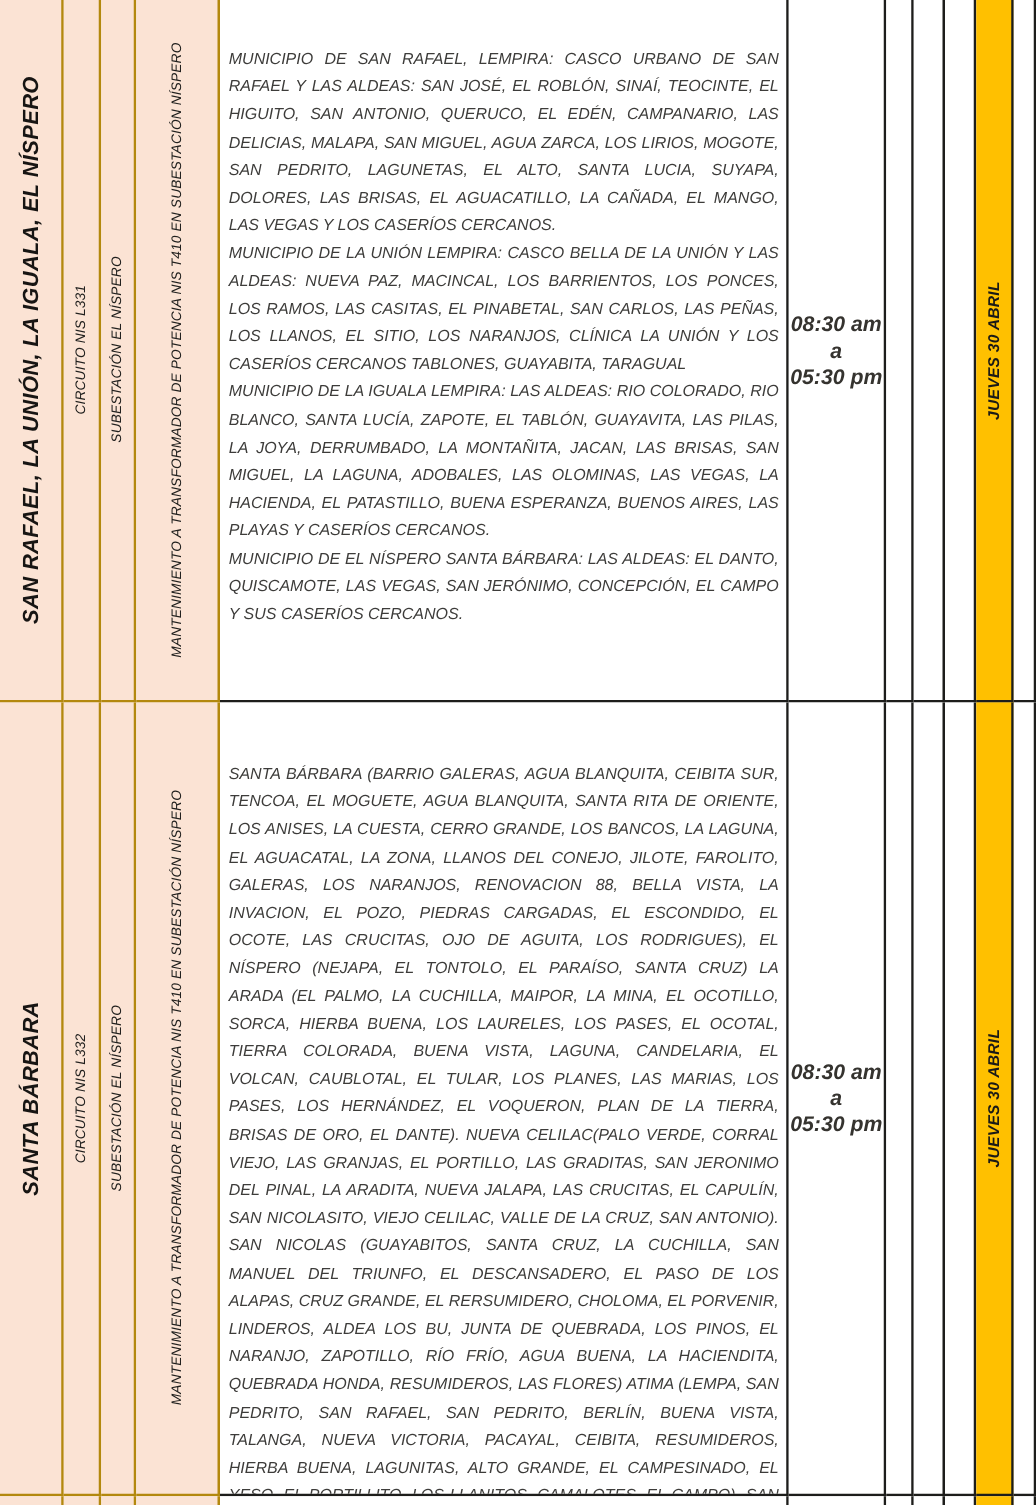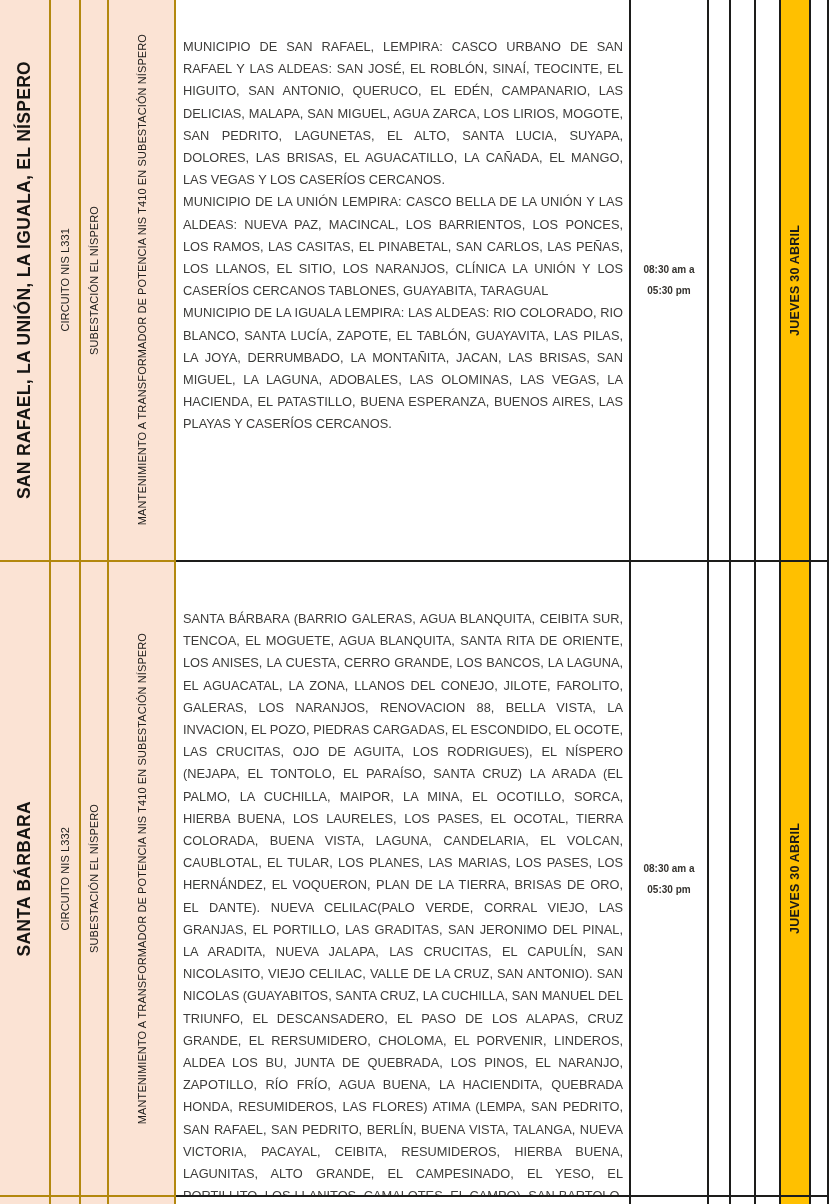--- a/index.html
+++ b/index.html
@@ -20,20 +20,21 @@
   .row-2 { height: 635px; }
   .row-stub { height: 7px; }
   .cell {
     height: 100%;
     overflow: hidden;
     background: #ffffff;
     border-right: 2px solid #1d1d1b;
     display: flex;
     align-items: center;
     justify-content: center;
+    font-style: italic;
   }
   
   .c-region     { width: 51px; }
   .c-circuit    { width: 30px; }
   .c-substation { width: 28px; }
   .c-work       { width: 67px; }
   .c-desc       { width: 455px; }
   .c-time       { width: 78px; }
   .c-n1         { width: 22px; }
   .c-n2         { width: 25px; }
@@ -71,21 +72,21 @@
     font-size: 12.8px;
     line-height: 22.2px;
     text-align: justify;
     padding: 36px 6px 6px 7px;
   }
   .row-2 .desc-cell { padding-top: 46px; }
   .desc-cell p { margin: 0; text-align: justify; }
   .time-cell {
     flex-direction: column;
     font-weight: bold;
-    font-size: 10px;
+    font-size: 17px;
     line-height: 21px;
     color: #35332f;
     text-align: center;
   }
   .date-cell {
     background: #ffc000;
   }
   .date-label {
     font-weight: bold;
     font-size: 12.5px;
@@ -108,20 +109,21 @@
     <div class="cell peach with-bottom c-substation">
       <span class="vtext small-label">SUBESTACIÓN EL NÍSPERO</span>
     </div>
     <div class="cell peach with-bottom c-work">
       <span class="vtext small-label">MANTENIMIENTO A TRANSFORMADOR DE POTENCIA NIS T410 EN SUBESTACIÓN NÍSPERO</span>
     </div>
     <div class="cell with-bottom c-desc desc-cell">
       <p>MUNICIPIO DE SAN RAFAEL, LEMPIRA: CASCO URBANO DE SAN RAFAEL Y LAS ALDEAS: SAN JOSÉ, EL ROBLÓN, SINAÍ, TEOCINTE, EL HIGUITO, SAN ANTONIO, QUERUCO, EL EDÉN, CAMPANARIO, LAS DELICIAS, MALAPA, SAN MIGUEL, AGUA ZARCA, LOS LIRIOS, MOGOTE, SAN PEDRITO, LAGUNETAS, EL ALTO, SANTA LUCIA, SUYAPA, DOLORES, LAS BRISAS, EL AGUACATILLO, LA CAÑADA, EL MANGO, LAS VEGAS Y LOS CASERÍOS CERCANOS.</p>
       <p>MUNICIPIO DE LA UNIÓN LEMPIRA: CASCO BELLA DE LA UNIÓN Y LAS ALDEAS: NUEVA PAZ, MACINCAL, LOS BARRIENTOS, LOS PONCES, LOS RAMOS, LAS CASITAS, EL PINABETAL, SAN CARLOS, LAS PEÑAS, LOS LLANOS, EL SITIO, LOS NARANJOS, CLÍNICA LA UNIÓN Y LOS CASERÍOS CERCANOS TABLONES, GUAYABITA, TARAGUAL</p>
       <p>MUNICIPIO DE LA IGUALA LEMPIRA: LAS ALDEAS: RIO COLORADO, RIO BLANCO, SANTA LUCÍA, ZAPOTE, EL TABLÓN, GUAYAVITA, LAS PILAS, LA JOYA, DERRUMBADO, LA MONTAÑITA, JACAN, LAS BRISAS, SAN MIGUEL, LA LAGUNA, ADOBALES, LAS OLOMINAS, LAS VEGAS, LA HACIENDA, EL PATASTILLO, BUENA ESPERANZA, BUENOS AIRES, LAS PLAYAS Y CASERÍOS CERCANOS.</p>
+      <p>MUNICIPIO DE EL NÍSPERO SANTA BÁRBARA: LAS ALDEAS: EL DANTO, QUISCAMOTE, LAS VEGAS, SAN JERÓNIMO, CONCEPCIÓN, EL CAMPO Y SUS CASERÍOS CERCANOS.</p>
     </div>
     <div class="cell with-bottom c-time time-cell">
       <span>08:30 am a</span>
       <span>05:30 pm</span>
     </div>
     <div class="cell with-bottom c-n1"></div>
     <div class="cell with-bottom c-n2"></div>
     <div class="cell with-bottom c-n3"></div>
     <div class="cell with-bottom c-date date-cell">
       <span class="vtext date-label">JUEVES 30 ABRIL</span>

